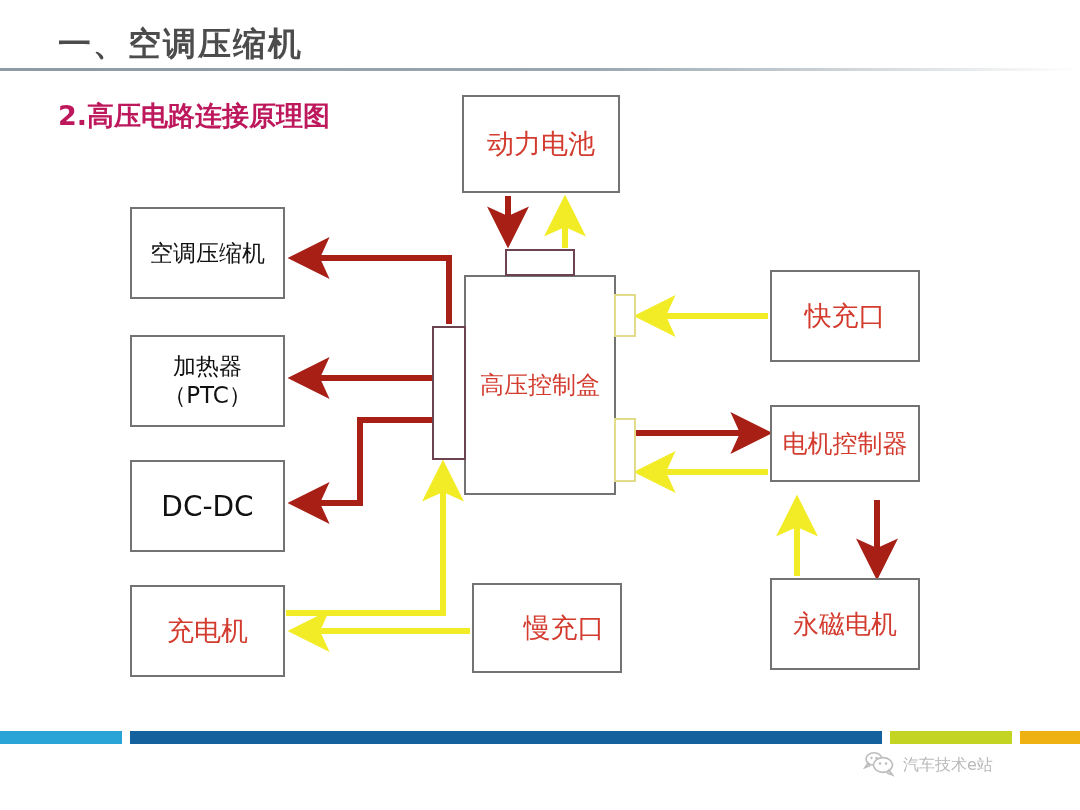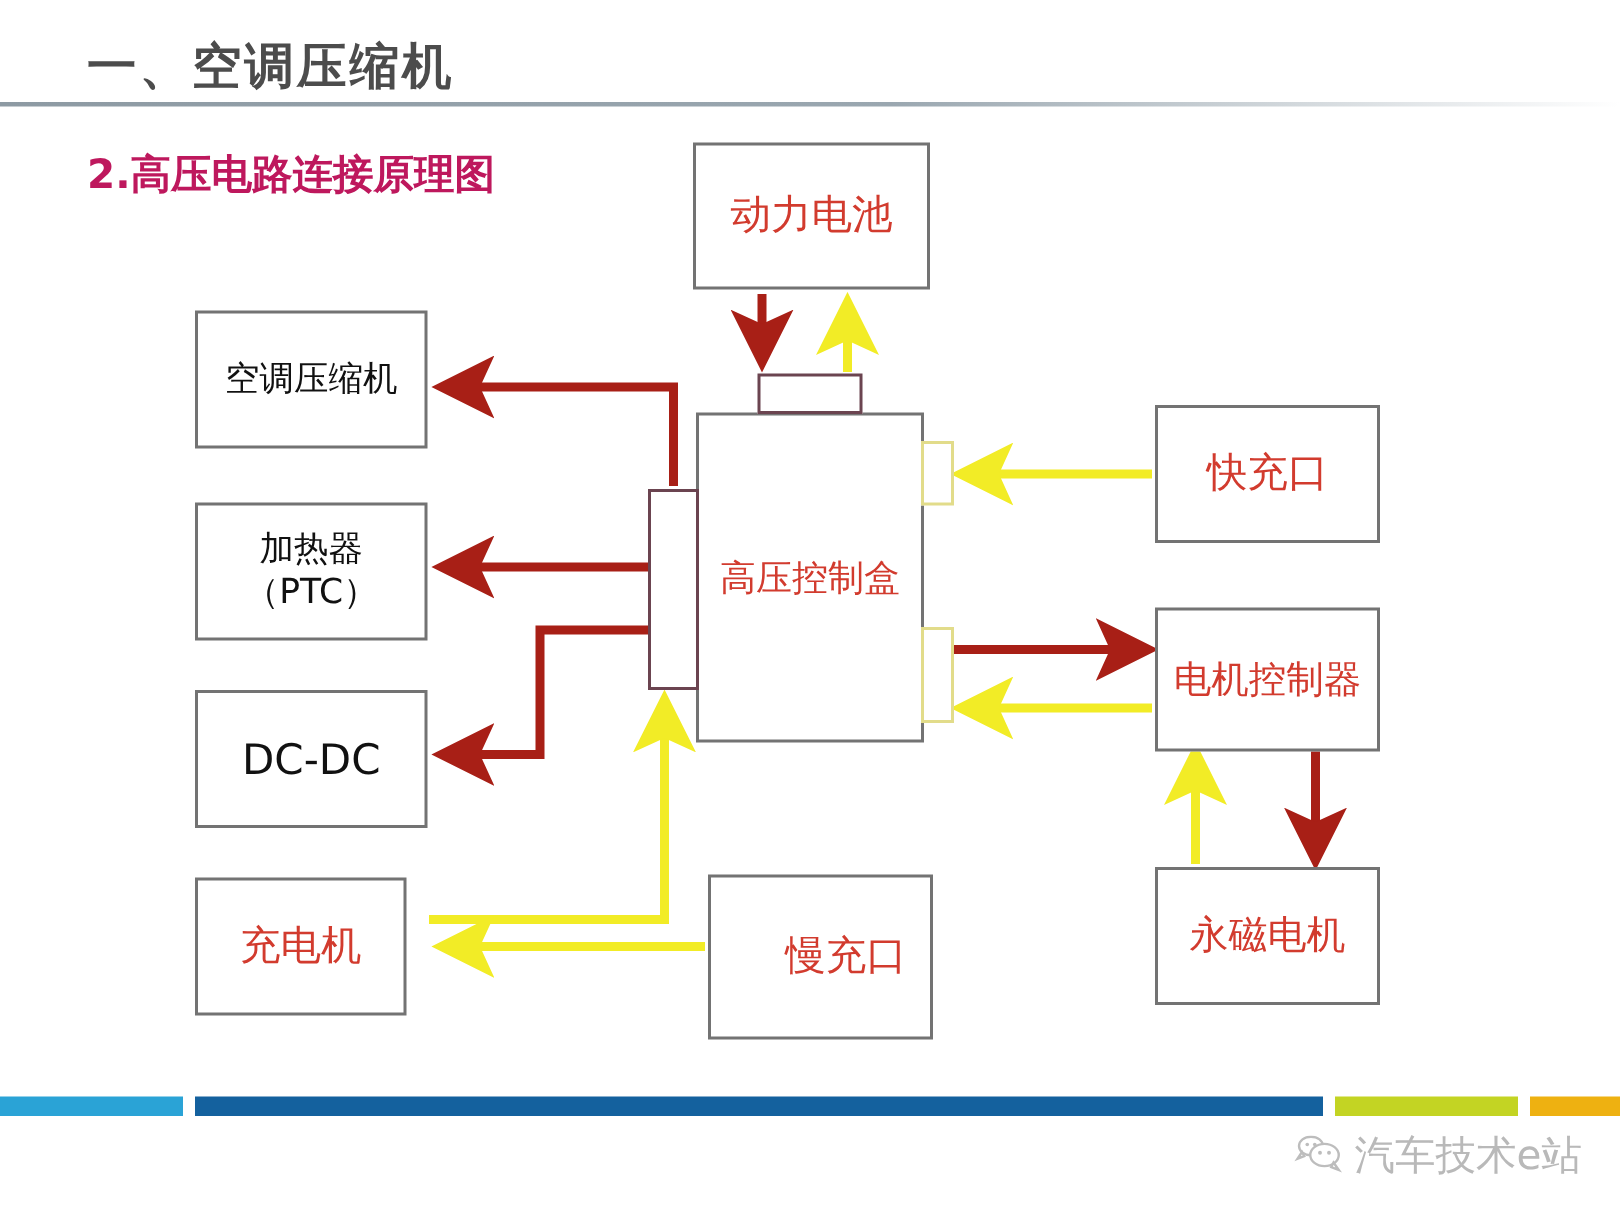--- a/index.html
+++ b/index.html
@@ -88,21 +88,21 @@
   
   #footer-bar { position: absolute; left: 0; top: 731px; width: 1080px; height: 13px; }
   .bar-seg { position: absolute; top: 0; height: 13px; }
   #watermark {
     position: absolute;
     left: 862px; top: 752px;
     display: flex;
     align-items: center;
     gap: 7px;
     color: #b9b9b9;
-    font-size: 27px;
+    font-size: 16px;
     font-family: "DejaVu Sans", "Liberation Sans", sans-serif;
     white-space: nowrap;
   }
 </style>
 </head>
 <body>
 
 <div id="slide">
 
   <div id="header-title">一、空调压缩机</div>
@@ -165,37 +165,37 @@
 
     <div class="node black" style="left:130px; top:335px; width:155px; height:92px; font-size:23px; white-space:pre-line;">
       <span class="node-label">加热器
 （PTC）</span>
     </div>
 
     <div class="node black" style="left:130px; top:460px; width:155px; height:92px; font-size:28px;">
       <span class="node-label">DC-DC</span>
     </div>
 
-    <div class="node red" style="left:130px; top:585px; width:141px; height:92px; font-size:27px;">
+    <div class="node red" style="left:130px; top:585px; width:155px; height:92px; font-size:27px;">
       <span class="node-label">充电机</span>
     </div>
 
     <div class="node red" style="left:464px; top:275px; width:152px; height:220px; font-size:24px;">
       <span class="node-label">高压控制盒</span>
     </div>
 
-    <div class="node red" style="left:472px; top:583px; width:150px; height:110px; font-size:27px;padding-left:34px;">
+    <div class="node red" style="left:472px; top:583px; width:150px; height:90px; font-size:27px;padding-left:34px;">
       <span class="node-label">慢充口</span>
     </div>
 
     <div class="node red" style="left:770px; top:270px; width:150px; height:92px; font-size:27px;">
       <span class="node-label">快充口</span>
     </div>
 
-    <div class="node red" style="left:770px; top:405px; width:150px; height:96px; font-size:25px;">
+    <div class="node red" style="left:770px; top:405px; width:150px; height:77px; font-size:25px;">
       <span class="node-label">电机控制器</span>
     </div>
 
     <div class="node red" style="left:770px; top:578px; width:150px; height:92px; font-size:26px;">
       <span class="node-label">永磁电机</span>
     </div>
 
   </div>
 
   <div id="footer-bar">

